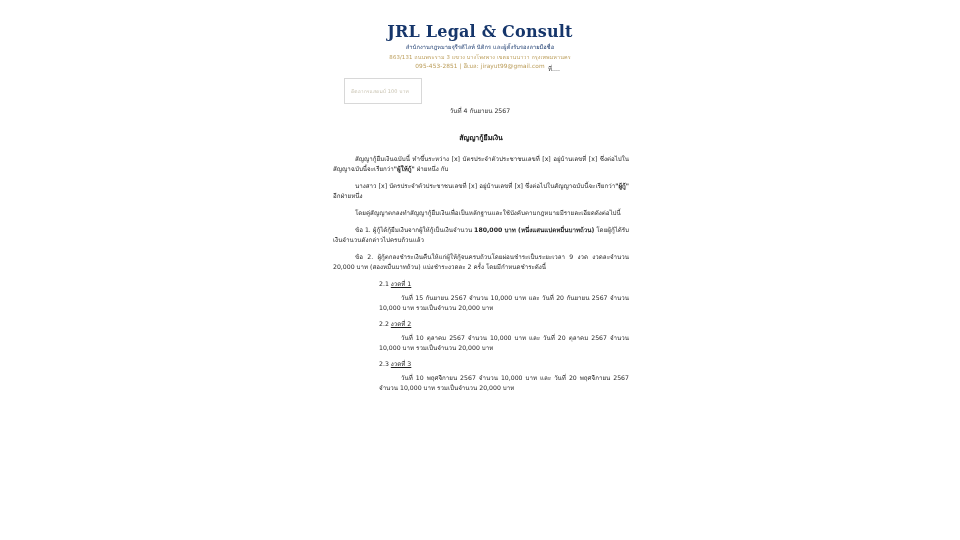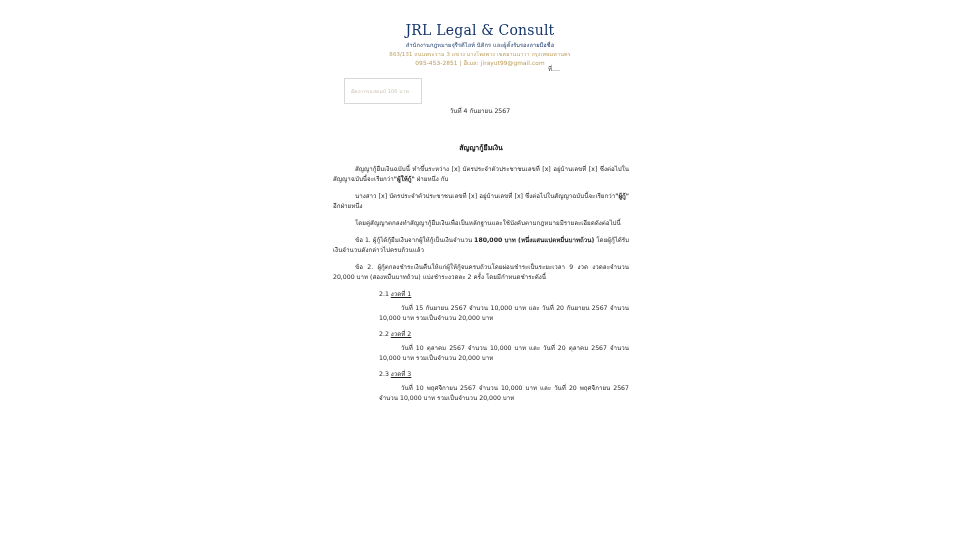--- a/index.html
+++ b/index.html
@@ -22,22 +22,22 @@
     background: #ffffff;
   }
 
   
   .letterhead {
     text-align: center;
     padding-top: 22px;
   }
   .firm-name {
     font-family: "DejaVu Serif", "Liberation Serif", serif;
-    font-weight: normal;
-    font-size: 14px;
+    font-weight: bold;
+    font-size: 16px;
     letter-spacing: 0.2px;
     color: #16366b;
     line-height: 1.25;
   }
   .firm-subtitle {
     font-size: 5.6px;
     color: #16366b;
     line-height: 1.5;
     margin-top: 1px;
     letter-spacing: 0.1px;
@@ -93,21 +93,21 @@
     width: 960px;
     text-align: center;
     font-size: 6.2px;
     color: #2a2a2a;
   }
 
   
   .doc-body {
     position: absolute;
     left: 333px;
-    top: 142px;
+    top: 132px;
     width: 296px;
   }
 
   .doc-title {
     text-align: center;
     font-weight: bold;
     font-size: 7px;
     color: #111111;
     margin-bottom: 11px;
   }

